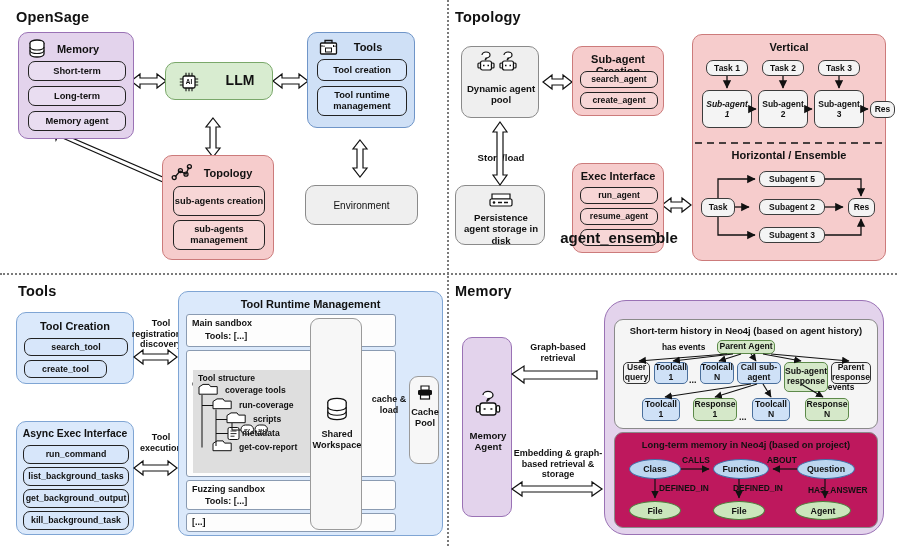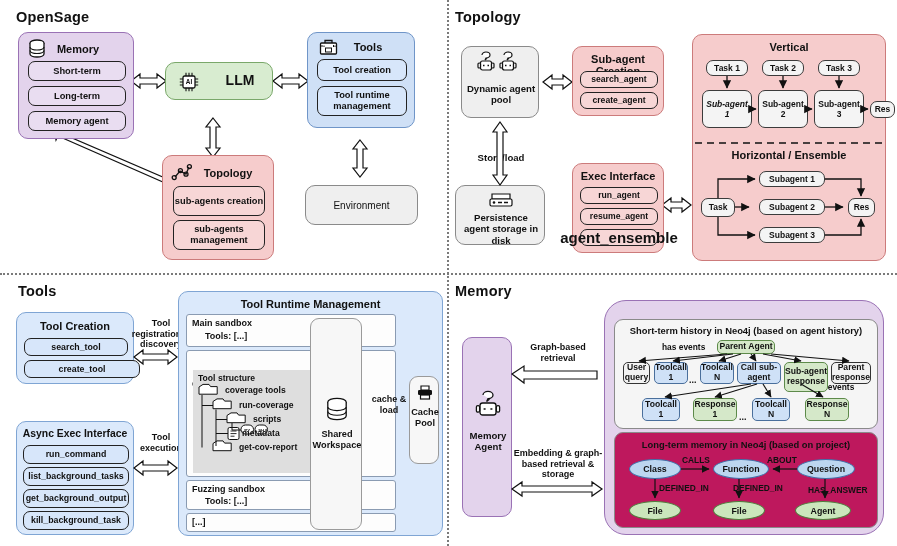--- a/index.html
+++ b/index.html
@@ -207,21 +207,21 @@
         <path d="M59,74 L63,74"></path>
         <path d="M115,74 L119,74"></path>
         <path d="M171,74 L175,74"></path>
       </g>
       <path d="M2,108 L192,108" stroke="#111" stroke-width="1.5" stroke-dasharray="7,5" fill="none"></path>
     </svg>
 
     <div class="grp-head" style="left: 0px; top: 114px; width: 100%;">Horizontal / Ensemble</div>
 
     <div class="node" style="left:8px;top:163px;width:34px;height:19px;font-size:8.5px;">Task</div>
-    <div class="node" style="left:66px;top:136px;width:66px;height:16px;font-size:8.5px;">Subagent 1</div>
+    <div class="node" style="left:66px;top:136px;width:66px;height:16px;font-size:8.5px;">Subagent 5</div>
     <div class="node" style="left:66px;top:164px;width:66px;height:16px;font-size:8.5px;">Subagent 2</div>
     <div class="node" style="left:66px;top:192px;width:66px;height:16px;font-size:8.5px;">Subagent 3</div>
     <div class="node" style="left:155px;top:163px;width:27px;height:19px;font-size:8.5px;">Res</div>
 
     <svg width="194" height="227">
       <g stroke="#111" stroke-width="1.3" fill="none">
         <path d="M42,172 L56,172" marker-end="url(#ar)"></path>
         <path d="M25,163 L25,144 L62,144" marker-end="url(#ar)"></path>
         <path d="M25,182 L25,200 L62,200" marker-end="url(#ar)"></path>
         <path d="M132,172 L150,172" marker-end="url(#ar)"></path>
@@ -229,21 +229,21 @@
         <path d="M132,200 L168,200 L168,184" marker-end="url(#ar)"></path>
       </g>
     </svg>
   </div>
 
   <div class="abs quad-title" style="left:18px;top:283px;">Tools</div>
 
   <div class="grp grp-lightblue" style="left:16px;top:312px;width:118px;height:72px;">
     <div class="grp-head" style="left: 0px; top: 7px; width: 100%;">Tool Creation</div>
     <div class="sub sub-blue" style="left:7px;top:25px;width:104px;height:18px;font-size:8.8px;">search_tool</div>
-    <div class="sub sub-blue" style="left:7px;top:47px;width:116px;height:18px;font-size:8.8px;">create_tool</div>
+    <div class="sub sub-blue" style="left:7px;top:47px;width:83px;height:18px;font-size:8.8px;">create_tool</div>
   </div>
 
   <div class="grp grp-lightblue" style="left:16px;top:421px;width:118px;height:114px;">
     <div class="grp-head" style="left: 0px; top: 6px; font-size: 10.4px; width: 100%;">Async Exec Interface</div>
     <div class="sub sub-blue" style="left:6px;top:23px;width:106px;height:19px;font-size:8.8px;">run_command</div>
     <div class="sub sub-blue" style="left:6px;top:45px;width:106px;height:19px;font-size:8.8px;">list_background_tasks</div>
     <div class="sub sub-blue" style="left:6px;top:67px;width:106px;height:19px;font-size:8.8px;">get_background_output</div>
     <div class="sub sub-blue" style="left:6px;top:89px;width:106px;height:19px;font-size:8.8px;">kill_background_task</div>
   </div>
 

